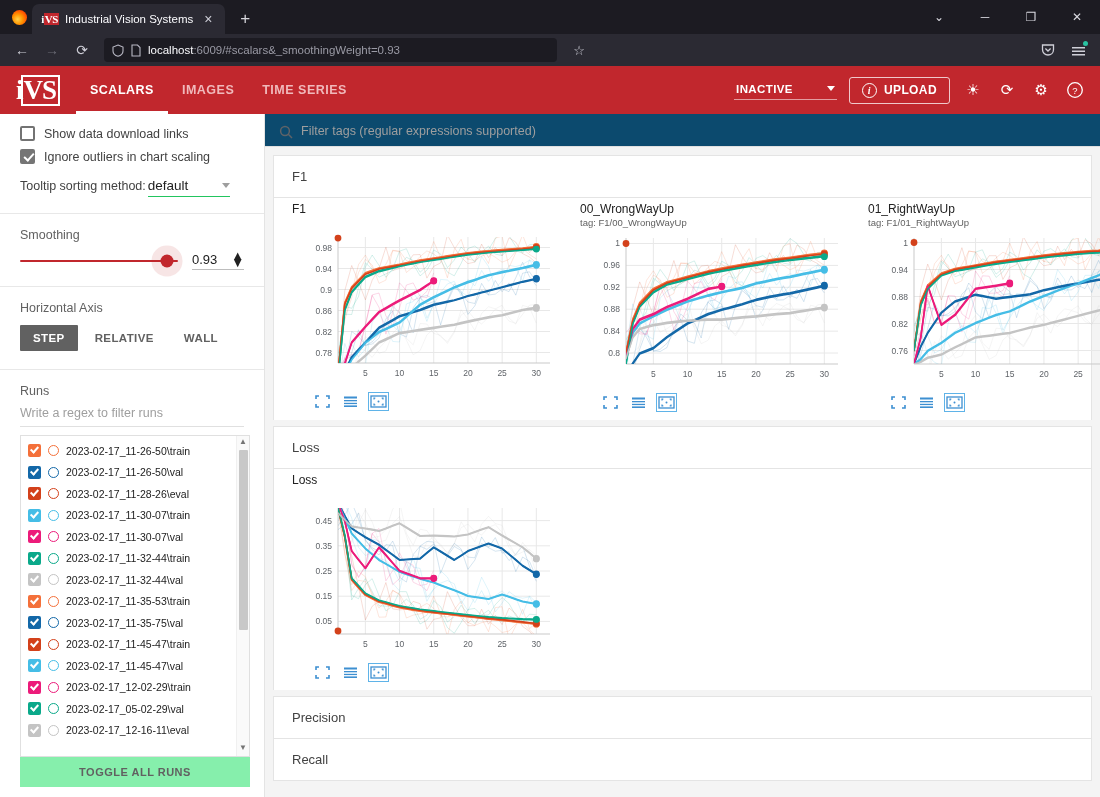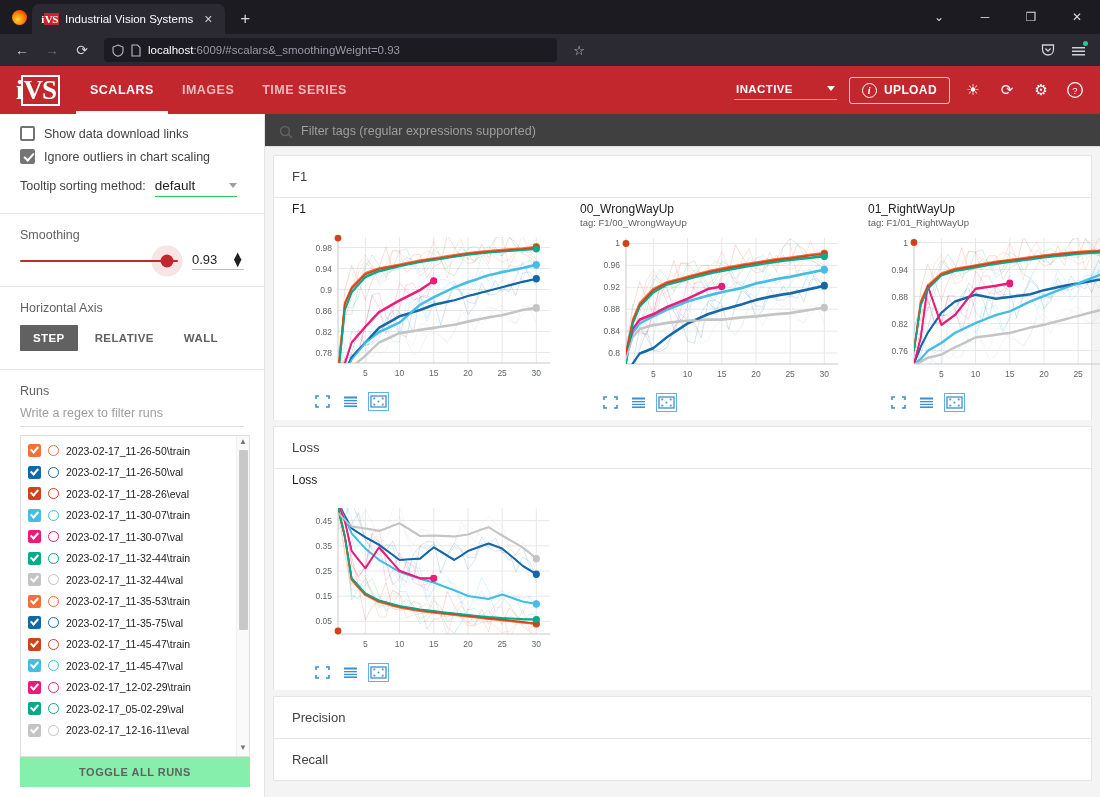--- a/index.html
+++ b/index.html
@@ -127,21 +127,21 @@
   .chk-row { display: flex; align-items: center; gap: 9px; margin-bottom: 8px; }
   .cbox {
     width: 15px; height: 15px; flex: 0 0 15px; border: 2px solid #737373; border-radius: 2px; background: #fff;
   }
   .cbox.on { background: #757575; border-color: #757575; position: relative; }
   .cbox.on::after {
     content:''; position:absolute; left:4px; top:0px; width:4px; height:8px;
     border: solid #fff; border-width: 0 2px 2px 0; transform: rotate(42deg);
   }
   .chk-label { font-size: 12.5px; color: #424242; }
-  .tooltip-row { display: flex; align-items: baseline; gap: 9px; margin-top: 14px; }
+  .tooltip-row { display: flex; align-items: baseline; gap: 2px; margin-top: 14px; }
   .tooltip-row .lbl { font-size: 12.5px; color: #424242; }
   .sel-underline {
     flex: 1; border-bottom: 1px solid #22c55e; display: flex; align-items: center;
     justify-content: space-between; padding-bottom: 3px; max-width: 82px;
   }
   .sel-underline span { font-size: 13.5px; color: #212121; }
   .caret-gray { width:0;height:0;border-left:4px solid transparent;border-right:4px solid transparent;border-top:5px solid #9e9e9e; }
   .sb-divider { height: 1px; background: #e8e8e8; margin: 16px 0 0 0; }
   .sb-section-title { font-size: 12.5px; color: #616161; margin: 14px 0 10px 0; }
   .slider-row { display: flex; align-items: center; gap: 10px; }
@@ -194,21 +194,21 @@
     position: absolute; top: 14px; width: 9px; height: 180px; background: #c8c8c8; border-radius: 1px;
   }
   .toggle-all {
     margin: 0 14px 10px 20px; background: #86efac; text-align: center;
     font-size: 11px; font-weight: 600; letter-spacing: .5px; color: #616161; padding: 9px 0;
   }
 
   
   .content { flex: 1; min-width: 0; display: flex; flex-direction: column; background: #f4f4f4; overflow: hidden; }
   .filterbar {
-    background: #404040; padding: 10px 14px 0 14px; display: flex; align-items: flex-start; gap: 8px;
+    background: #0c4a6e; padding: 10px 14px 0 14px; display: flex; align-items: flex-start; gap: 8px;
     flex: 0 0 auto; border-bottom: 1px solid #e0e0e0;
   }
   .search-ico { color: #757575; font-size: 14px; padding-top: 1px; }
   .filter-ph { font-size: 12.5px; color: #9e9e9e; padding-bottom: 8px; }
   .scrollarea { flex: 1; overflow: hidden; padding: 8px 0 0 0; }
   .card {
     background: #fff; margin: 0 8px 1px 8px; border: 1px solid #e4e4e4; border-bottom: none;
   }
   .card.last { border-bottom: 1px solid #e4e4e4; }
   .card-head {

